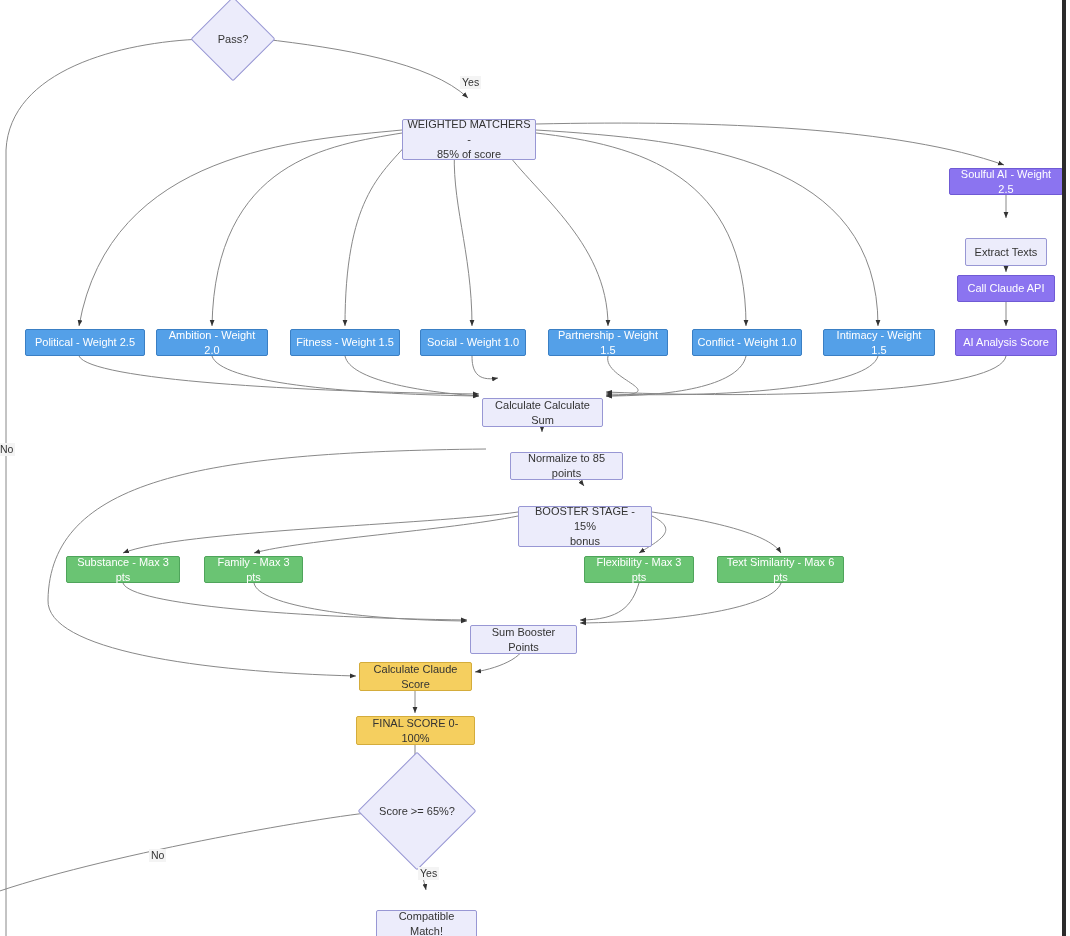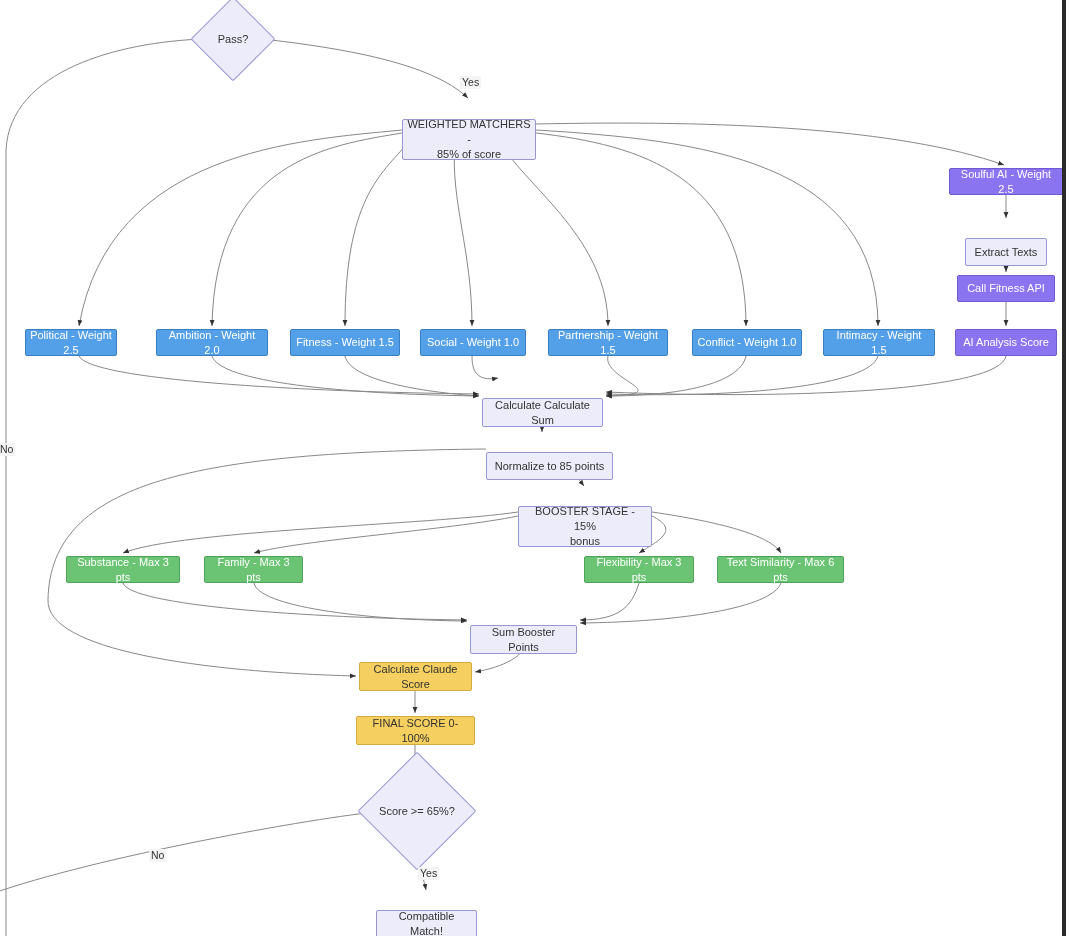--- a/index.html
+++ b/index.html
@@ -182,21 +182,21 @@
   <div class="node n-decision" style="left:203px; top:9px; width:60px; height:60px;">
     <span class="diamond-shape"></span>
     <span class="diamond-label">Pass?</span>
   </div>
 
   <div class="node n-process" style="left:402px; top:102px; width:134px; height:41px;">
     <span class="node-label">WEIGHTED MATCHERS -
 85% of score</span>
   </div>
 
-  <div class="node n-blue" style="left:25px; top:329px; width:92px; height:27px;">
+  <div class="node n-blue" style="left:25px; top:329px; width:120px; height:27px;">
     <span class="node-label">Political - Weight 2.5</span>
   </div>
   <div class="node n-blue" style="left:156px; top:329px; width:112px; height:27px;">
     <span class="node-label">Ambition - Weight 2.0</span>
   </div>
   <div class="node n-blue" style="left:290px; top:329px; width:110px; height:27px;text-align:center;">
     <span class="node-label">Fitness - Weight 1.5</span>
   </div>
   <div class="node n-blue" style="left:420px; top:329px; width:106px; height:27px;">
     <span class="node-label">Social - Weight 1.0</span>
@@ -211,30 +211,30 @@
     <span class="node-label">Intimacy - Weight 1.5</span>
   </div>
 
   <div class="node n-purple" style="left:949px; top:168px; width:114px; height:27px;">
     <span class="node-label">Soulful AI - Weight 2.5</span>
   </div>
   <div class="node n-process" style="left:965px; top:221px; width:82px; height:28px;">
     <span class="node-label">Extract Texts</span>
   </div>
   <div class="node n-purple" style="left:957px; top:275px; width:98px; height:27px;">
-    <span class="node-label">Call Fitness API</span>
+    <span class="node-label">Call Claude API</span>
   </div>
   <div class="node n-purple" style="left:955px; top:329px; width:102px; height:27px;justify-content:center;">
     <span class="node-label">AI Analysis Score</span>
   </div>
 
   <div class="node n-process" style="left:482px; top:381px; width:121px; height:29px;">
     <span class="node-label">Calculate Calculate Sum</span>
   </div>
-  <div class="node n-process" style="left:486px; top:435px; width:127px; height:28px;text-align:right;">
+  <div class="node n-process" style="left:510px; top:435px; width:113px; height:28px;">
     <span class="node-label">Normalize to 85 points</span>
   </div>
   <div class="node n-process" style="left:518px; top:489px; width:134px; height:41px;">
     <span class="node-label">BOOSTER STAGE - 15%
 bonus</span>
   </div>
 
   <div class="node n-green" style="left:66px; top:556px; width:114px; height:27px;">
     <span class="node-label">Substance - Max 3 pts</span>
   </div>

